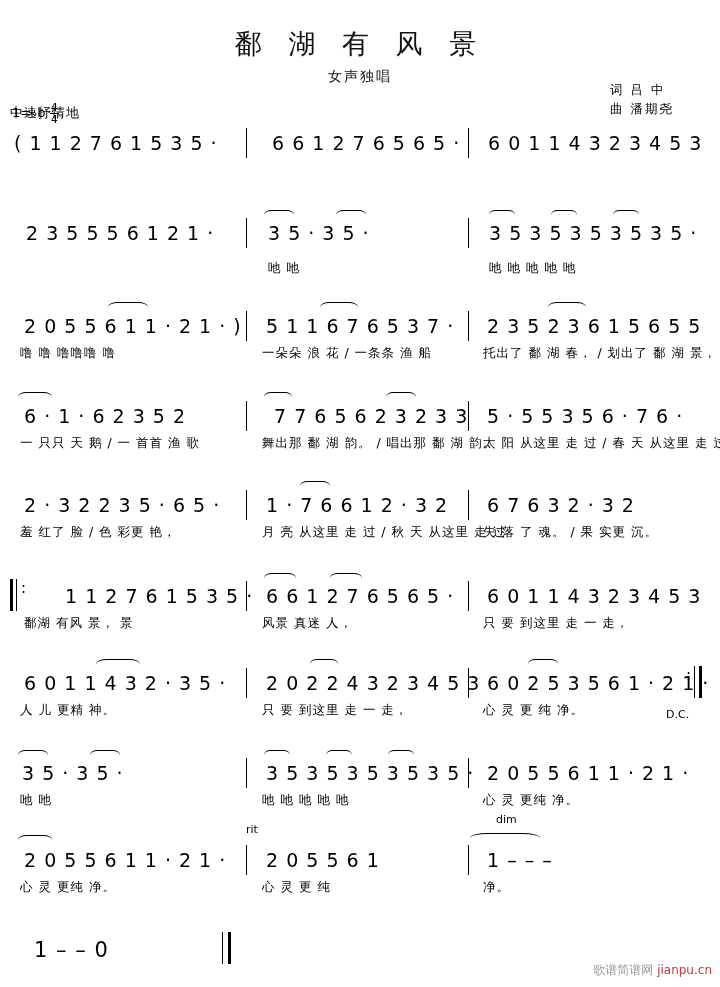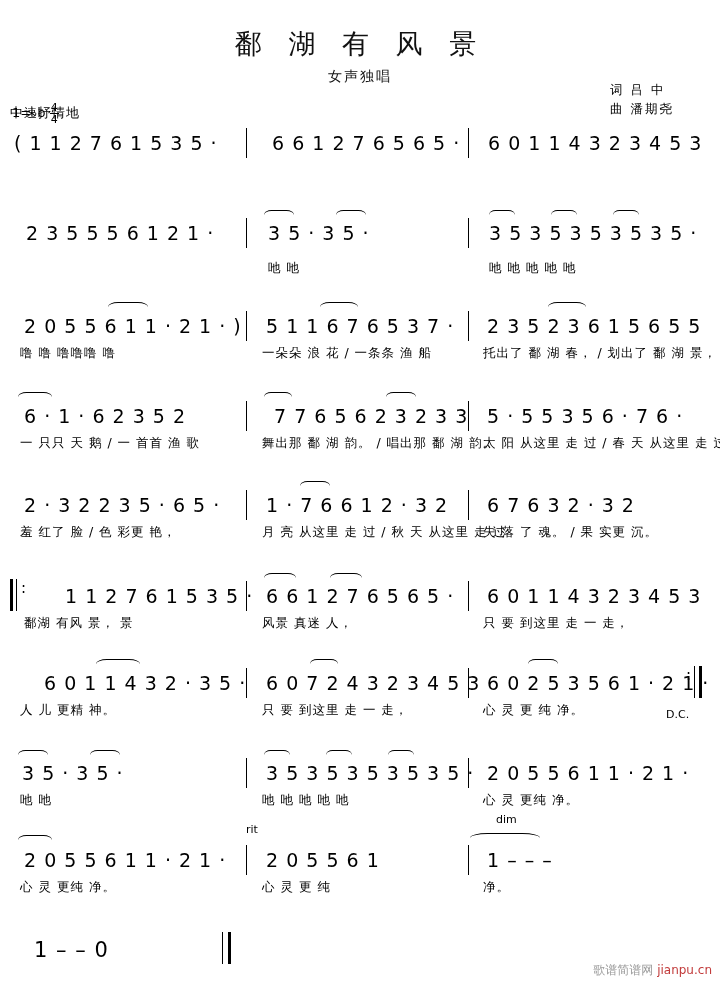--- a/index.html
+++ b/index.html
@@ -147,25 +147,25 @@
   <span class="slur" style="left:330px;top:-12px;width:32px;"></span>
   <span class="cell notes" style="left:266px;top:0;">6 6 1   2 7 6   5 6   5 ·</span>
   <span class="cell lyr" style="left:262px;top:30px;">风景 真迷 人，</span>
   <span class="barline" style="left:468px;top:-4px;height:30px;"></span>
   <span class="cell notes" style="left:487px;top:0;">6 0 1   1 4 3   2 3 4 5   3</span>
   <span class="cell lyr" style="left:483px;top:30px;">只 要 到这里 走 一 走，</span>
 </div>
 
 <div class="sysrow" style="top:672px;">
   <span class="slur" style="left:96px;top:-13px;width:44px;"></span>
-  <span class="cell notes" style="left:24px;top:0;margin-left:20px;">6 0 1   1 4 3   2 · 3   5 ·</span>
+  <span class="cell notes" style="left:24px;top:0;">6 0 1   1 4 3   2 · 3   5 ·</span>
   <span class="cell lyr" style="left:20px;top:30px;">人 儿 更精 神。</span>
   <span class="barline" style="left:246px;top:-4px;height:30px;"></span>
   <span class="slur" style="left:310px;top:-13px;width:28px;"></span>
-  <span class="cell notes" style="left:266px;top:0;">6 0 7   2 4 3   2 3 4 5   3</span>
+  <span class="cell notes" style="left:266px;top:0;">2 0 2   2 4 3   2 3 4 5   3</span>
   <span class="cell lyr" style="left:262px;top:30px;">只 要 到这里 走 一 走，</span>
   <span class="barline" style="left:468px;top:-4px;height:30px;"></span>
   <span class="slur" style="left:528px;top:-13px;width:30px;"></span>
   <span class="cell notes" style="left:487px;top:0;">6 0 2   5 3 5 6   1 · 2   1 ·</span>
   <span class="cell lyr" style="left:483px;top:30px;">心 灵 更 纯 净。</span>
   <span class="cell" style="left:686px;top:-1px;font-size:15px;line-height:9px;">:</span>
   <span class="barline" style="left:694px;top:-6px;height:32px;"></span>
   <span class="barline" style="left:699px;top:-6px;height:32px;width:2.5px;"></span>
   <span class="smalltxt" style="left:666px;top:36px;">D.C.</span>
 </div>

